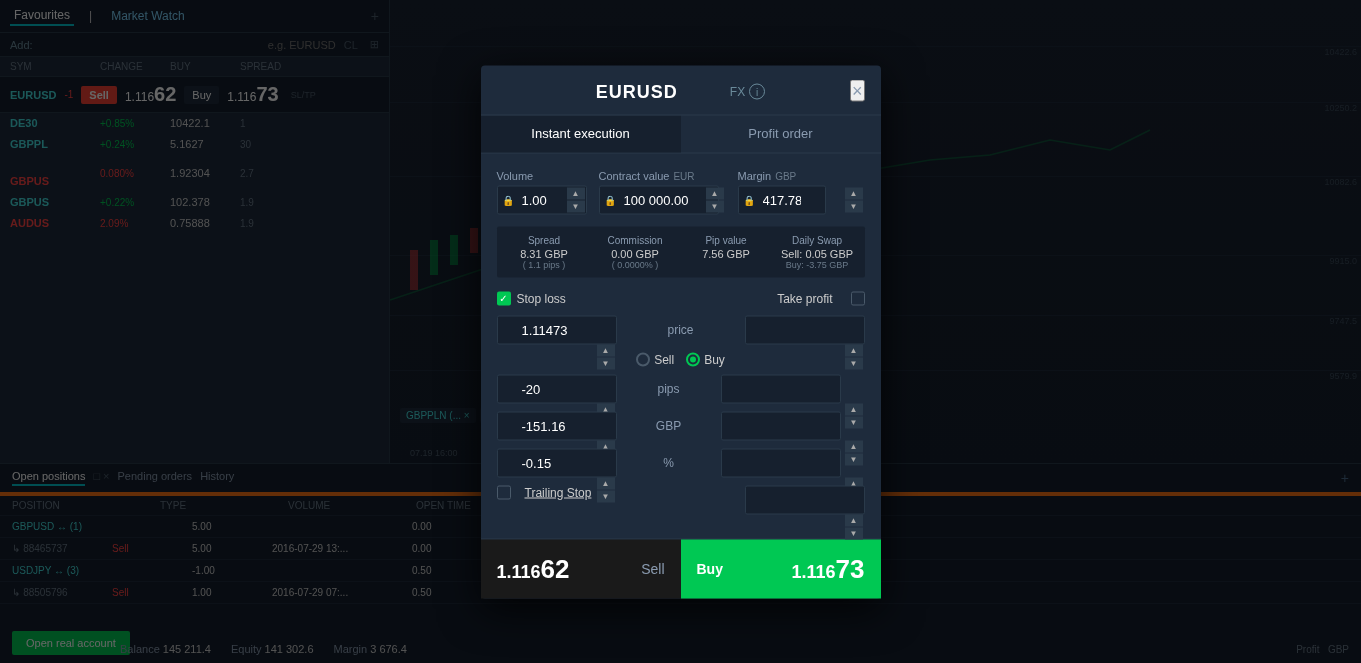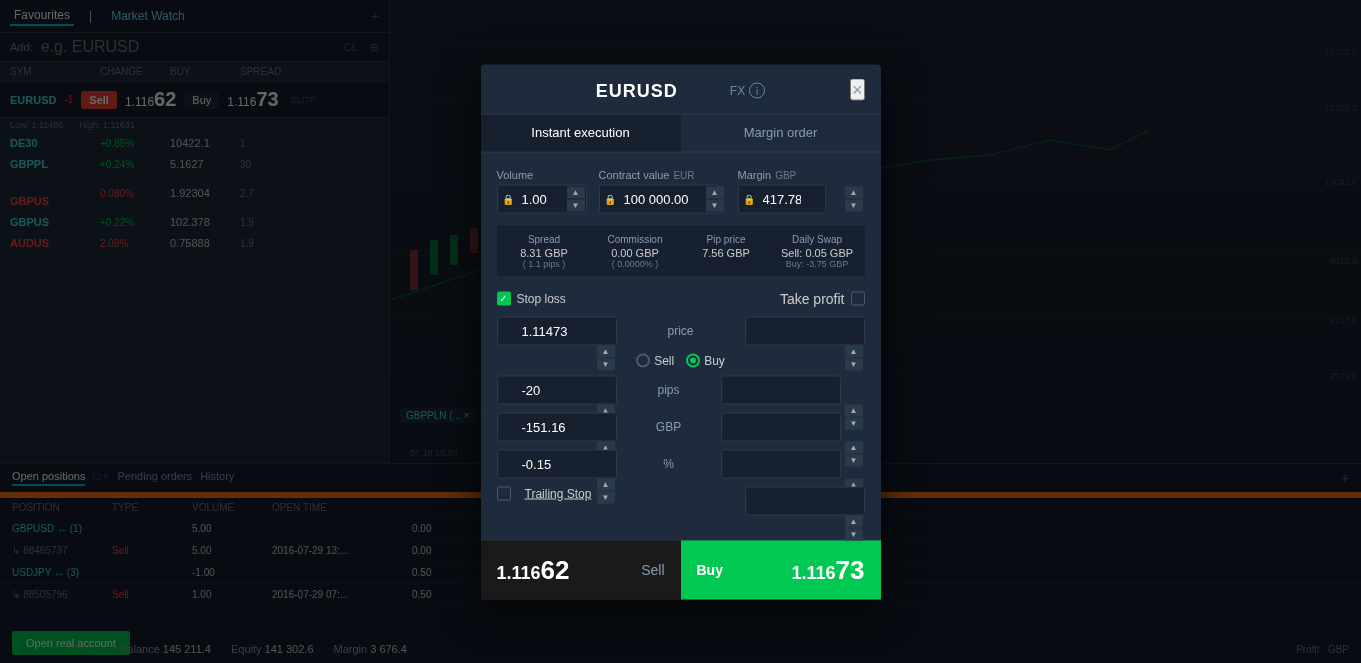--- a/index.html
+++ b/index.html
@@ -50,22 +50,23 @@
       font-size: 11px;
       color: #8a9bb0;
       gap: 8px;
     }
 
     .watchlist-add-input {
       flex: 1;
       background: transparent;
       border: none;
       color: #8a9bb0;
-      font-size: 16px;
+      font-size: 11px;
       outline: none;
+      text-align: right;
     }
 
     .watchlist-cols {
       display: grid;
       grid-template-columns: 90px 70px 70px 60px;
       padding: 4px 10px;
       font-size: 10px;
       color: #6a7a8a;
       border-bottom: 1px solid #2a3a4a;
     }
@@ -339,22 +340,22 @@
       height: 14px;
       background: transparent;
       border: 1px solid #4a5a6a;
       border-radius: 2px;
       flex-shrink: 0;
     }
 
     .take-profit-label {
       display: flex;
       align-items: center;
-      gap: 6px;
-      font-size: 14px;
+      gap: 18px;
+      font-size: 12px;
       color: #ccc;
     }
 
     
     .sl-row {
       display: flex;
       gap: 12px;
       margin-bottom: 8px;
       align-items: center;
     }
@@ -527,34 +528,35 @@
       height: 200px;
       background: #16202e;
       border-top: 1px solid #2a3a4a;
       z-index: 1;
     }
 
     .bottom-bar-header {
       display: flex;
       gap: 8px;
       padding: 6px 12px;
-      border-bottom: 6px solid #f97316;
+      border-bottom: 4px solid #f97316;
       font-size: 11px;
     }
 
     .bb-tab { color: #8a9bb0; cursor: pointer; }
     .bb-tab.active { color: #fff; border-bottom: 2px solid #00c4cc; }
 
     .bb-table-head {
       display: grid;
       grid-template-columns: 100px 80px 80px 140px 70px 70px 70px 70px 70px 80px;
       padding: 4px 12px;
       font-size: 10px;
       color: #6a7a8a;
       border-bottom: 1px solid #1e2b3c;
+      gap: 48px;
     }
 
     .bb-row {
       display: grid;
       grid-template-columns: 100px 80px 80px 140px 70px 70px 70px 70px 70px 80px;
       padding: 5px 12px;
       font-size: 10px;
       border-bottom: 1px solid #1e2b3c;
       align-items: center;
     }
@@ -620,24 +622,20 @@
       </div>
     </div>
     <span class="buy-btn-bg">Buy</span>
     <div style="display:flex; flex-direction:column; align-items:flex-end;">
       <div style="display:flex; align-items:baseline;">
         <span style="font-size:12px; color:#fff;">1.116</span>
         <span style="font-size:20px; color:#fff; font-weight:bold;">73</span>
       </div>
     </div>
     <span style="font-size:9px; color:#4a5a6a; margin-left:4px;">SL/TP</span>
-  </div>
-  <div style="padding: 2px 10px; font-size:9px; color:#6a7a8a; display:flex; gap:16px; border-bottom:1px solid #2a3a4a;">
-    <span>Low: 1.11486</span>
-    <span>High: 1.11631</span>
   </div>
 
   <div class="watchlist-item">
     <span class="sym">DE30</span>
     <span class="change-up">+0.85%</span>
     <span class="price">10422.1</span>
     <span style="font-size:10px; color:#6a7a8a;">1</span>
   </div>
   <div class="watchlist-item">
     <span class="sym">GBPPL</span>
@@ -795,21 +793,21 @@
 
     <div class="modal-header">
       <span class="modal-title">EURUSD</span>
       <span class="modal-subtitle">FX</span>
       <span class="info-icon">i</span>
       <button class="modal-close">×</button>
     </div>
 
     <div class="modal-tabs">
       <div class="modal-tab active">Instant execution</div>
-      <div class="modal-tab">Margin order</div>
+      <div class="modal-tab">Profit order</div>
     </div>
 
     <div class="modal-body">
 
       <div class="field-row">
 
         <div class="field-group">
           <span class="field-label">Volume</span>
           <div class="number-input-wrap">
             <span class="lock-icon">🔒</span>
@@ -857,21 +855,21 @@
           <div class="stat-label">Spread</div>
           <div class="stat-value">8.31 GBP</div>
           <div class="stat-sub">( 1.1 pips )</div>
         </div>
         <div class="stat-item">
           <div class="stat-label">Commission</div>
           <div class="stat-value">0.00 GBP</div>
           <div class="stat-sub">( 0.0000% )</div>
         </div>
         <div class="stat-item">
-          <div class="stat-label">Pip price</div>
+          <div class="stat-label">Pip value</div>
           <div class="stat-value">7.56 GBP</div>
         </div>
         <div class="stat-item">
           <div class="stat-label">Daily Swap</div>
           <div class="stat-value">Sell: 0.05 GBP</div>
           <div class="stat-sub">Buy: -3.75 GBP</div>
         </div>
       </div>
 
       <div class="sl-tp-row">

